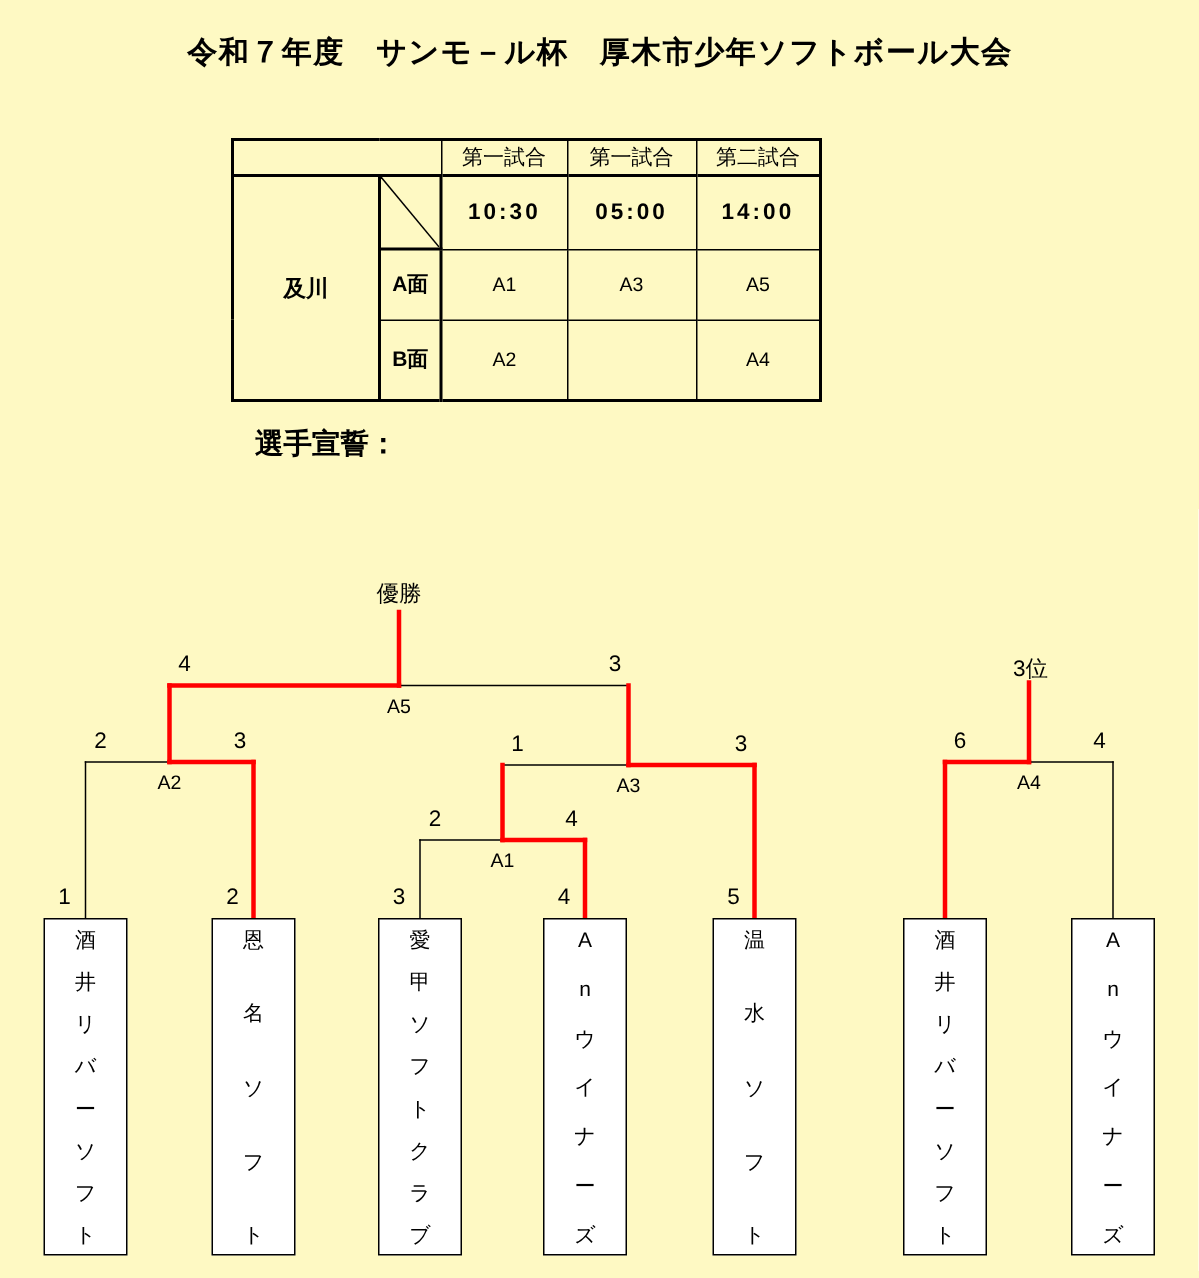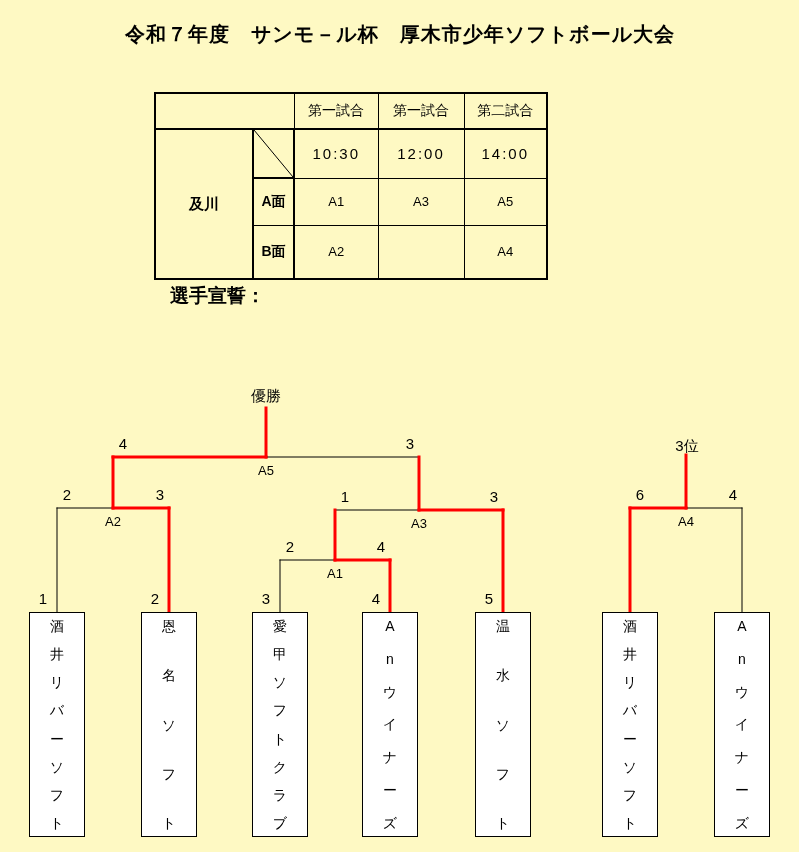--- a/index.html
+++ b/index.html
@@ -14,21 +14,21 @@
   .schedule{position:absolute;left:154px;top:92px;}
   table{border-collapse:collapse;table-layout:fixed;}
   td{border:1px solid #000;text-align:center;vertical-align:middle;padding:0;
      font-size:14px;overflow:hidden;}
   table{border:2px solid #000;}
   td.hdr{border-bottom-width:2px;}
   td.blank{border-bottom-width:2px;}
   td.venue{border-right-width:2px;font-weight:bold;font-size:15px;}
   td.diag{border-right-width:2px;border-bottom-width:2px;}
   td.face{border-right-width:2px;font-weight:bold;margin-left:28px;}
-  td.time{font-weight:normal;font-size:15px;letter-spacing:2px;}
+  td.time{font-weight:bold;font-size:15px;letter-spacing:2px;}
   td.code{font-size:13px;}
   td.diag svg{display:block;}
 
   
   .oath{position:absolute;left:170px;top:283px;font-size:19px;font-weight:bold;}
 
   
   #bracket-lines{position:absolute;left:0;top:0;}
   .blabel{position:absolute;transform:translate(-50%,-50%);font-size:15px;white-space:nowrap;}
   .match-label{position:absolute;transform:translate(-50%,0);font-size:13px;white-space:nowrap;}
@@ -49,35 +49,35 @@
   <div class="schedule">
     <table>
       <colgroup>
         <col style="width:98px">
           <col style="width:41px">
         <col style="width:84px">
           <col style="width:86px">
           <col style="width:83px">
       </colgroup>
       <tbody>
-          <tr style="height:36px">
+          <tr style="height:24px">
         <td class="blank" colspan="2"></td>
         <td class="hdr">第一試合</td>
         <td class="hdr">第一試合</td>
         <td class="hdr">第二試合</td>
       </tr>
       <tr style="height:49px">
         <td class="venue" rowspan="3">及川</td>
         <td class="diag">
           <svg width="39" height="47" viewBox="0 0 39 47" preserveAspectRatio="none">
             <line x1="0" y1="0" x2="39" y2="47" stroke="#000" stroke-width="1"></line>
           </svg>
         </td>
         <td class="time">10:30</td>
-        <td class="time">12:00</td>
+        <td class="time">05:00</td>
         <td class="time">14:00</td>
       </tr>
       <tr style="height:47px">
         <td class="face">A面</td>
         <td class="code">A1</td>
         <td class="code">A3</td>
         <td class="code">A5</td>
       </tr>
       <tr style="height:54px">
         <td class="face">B面</td>

